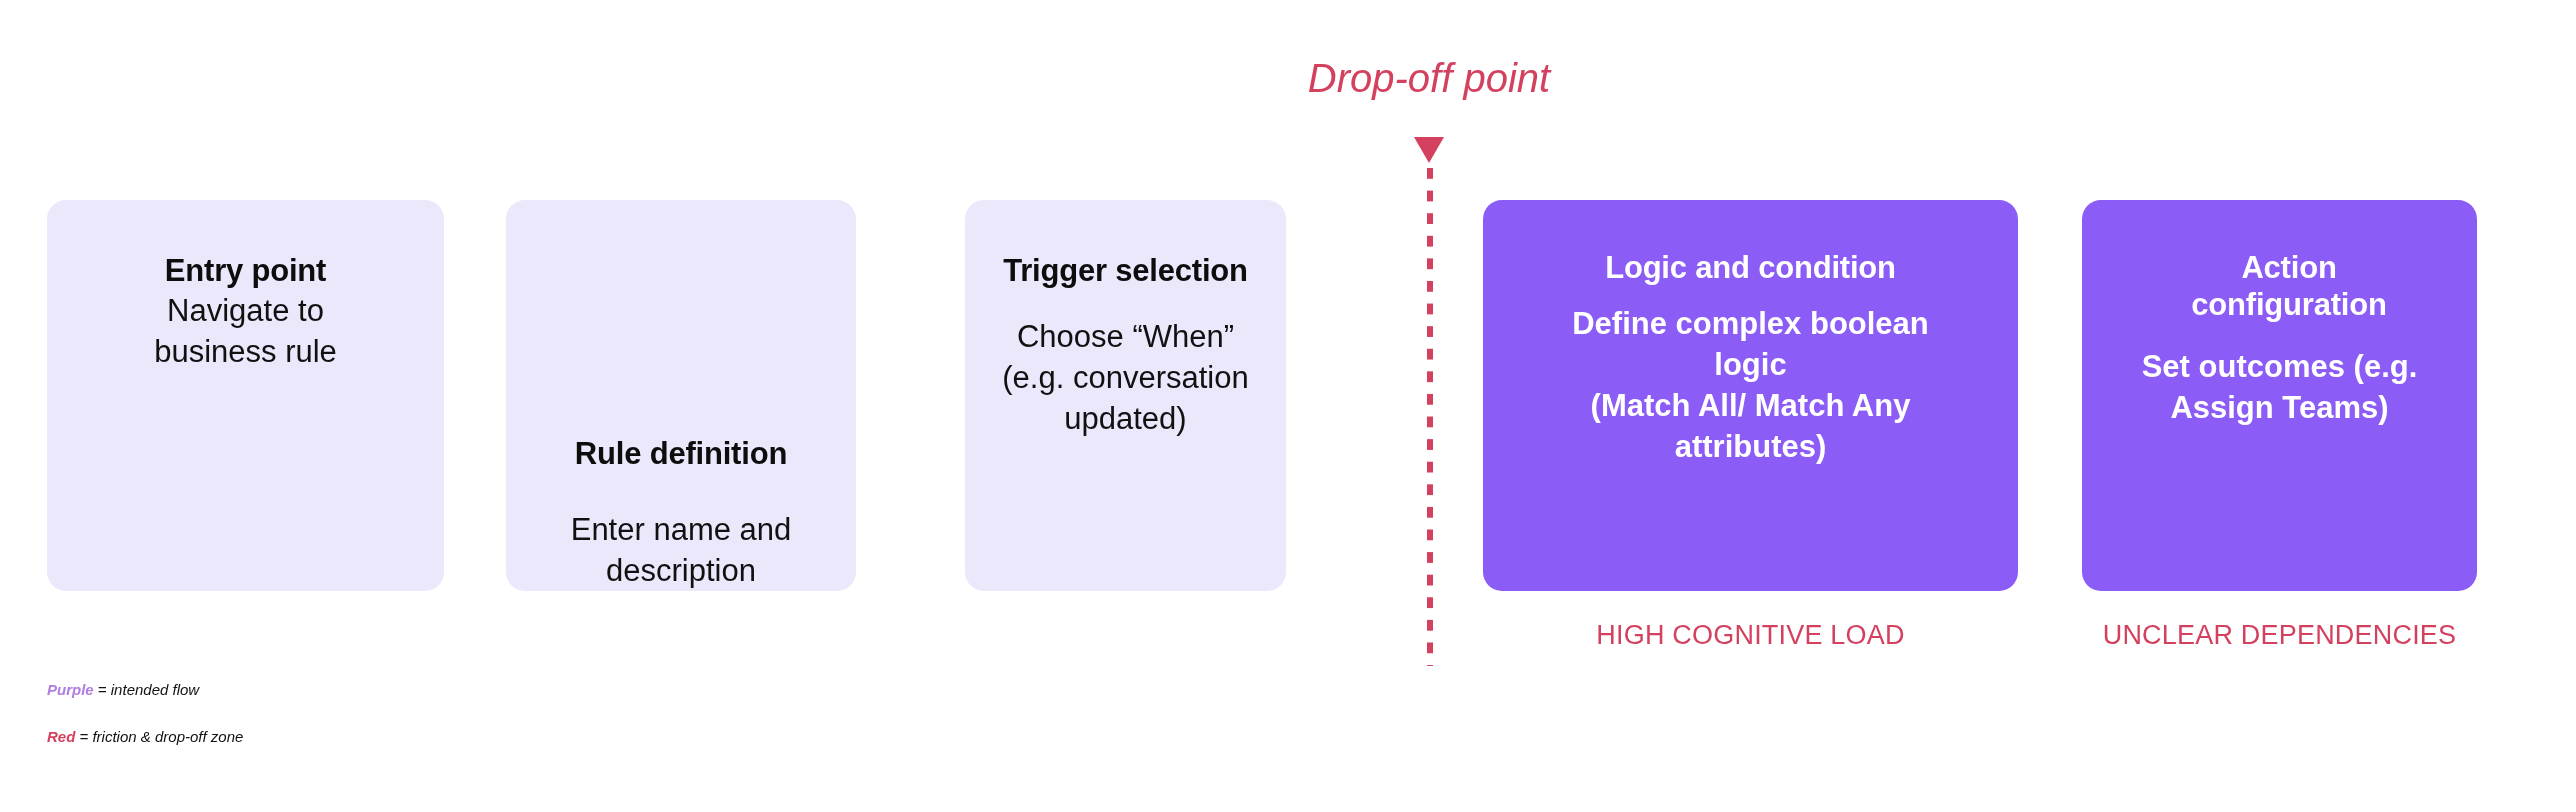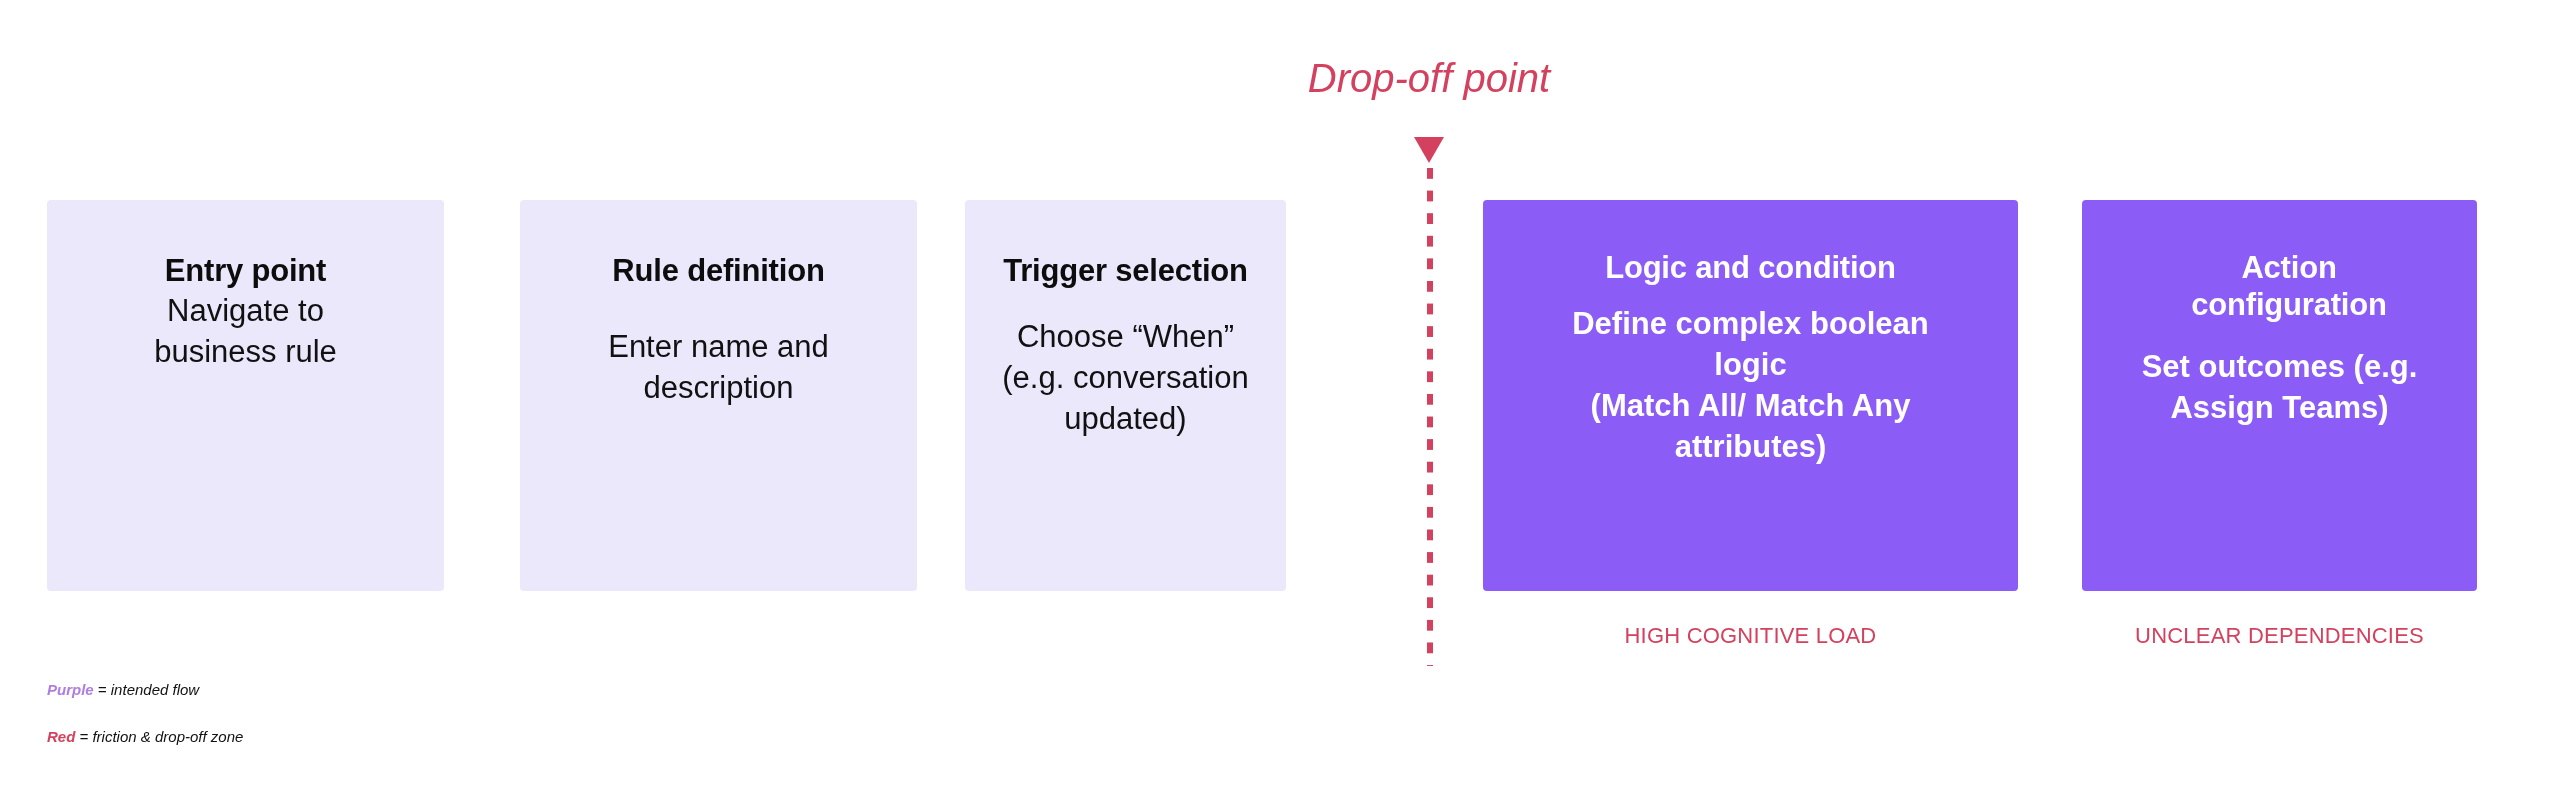--- a/index.html
+++ b/index.html
@@ -21,21 +21,21 @@
     left: 0; top: 0;
     width: 2576px;
     height: 813px;
   }
 
   
   .card {
     position: absolute;
     top: 200px;
     height: 391px;
-    border-radius: 4px;
+    border-radius: 19px;
     box-sizing: border-box;
     display: flex;
     flex-direction: column;
     align-items: center;
     justify-content: flex-start;
     padding: 0 24px;
     text-align: center;
   }
   .card.purple {
     background: #ebe8fb;
@@ -61,21 +61,21 @@
     line-height: 1.33;
     text-align: center;
     white-space: pre-line;
     letter-spacing: 0px;
   }
   .card.purple .card-body { color: #111111; }
   .card.red .card-body { color: #ffffff; font-weight: bold; }
 
   
   #card-0 { left: 47px;   width: 397px; }
-  #card-1 { left: 520px;  width: 397px; }
+  #card-1 { left: 506px;  width: 350px; justify-content: flex-end; }
   #card-2 { left: 965px; width: 321px; }
   #card-3 { left: 1483px; width: 535px; }
   #card-4 { left: 2082px; width: 395px; }
 
   #card-0 .card-title { margin-top: 53px; }
   #card-0 .card-body  { }
 
   #card-1 .card-title { margin-top: 53px; }
   #card-1 .card-body  { margin-top: 36px; }
 
@@ -87,21 +87,21 @@
 
   #card-4 .card-title { margin-top: 50px; margin-left: 19px; }
   #card-4 .card-body  { margin-top: 22.6px; }
 
   
   .card-caption {
     position: absolute;
     top: 618px;
     height: 35px;
     line-height: 35px;
-    font-size: 22px;
+    font-size: 27px;
     letter-spacing: 0.2px;
     color: #d4415e;
     text-align: center;
     white-space: nowrap;
   }
   #caption-3 { left: 1483px; width: 535px; }
   #caption-4 { left: 2082px; width: 395px; }
 
   
   #dropoff-label {

